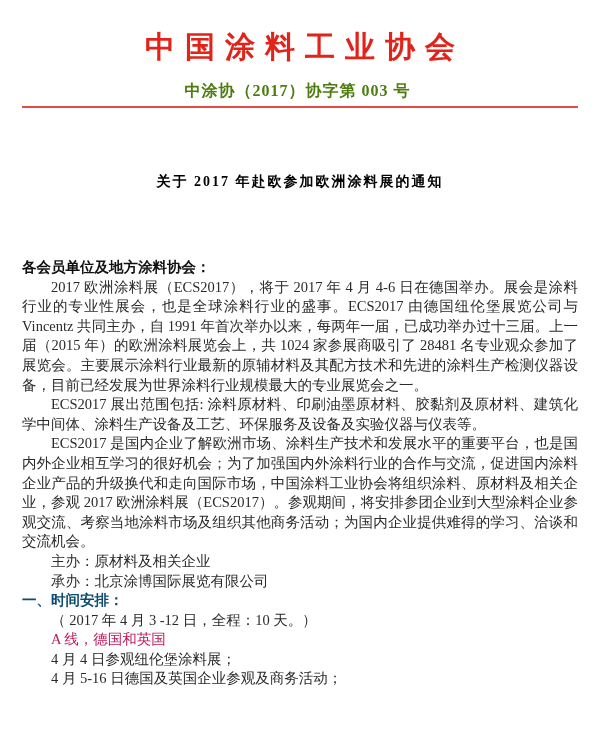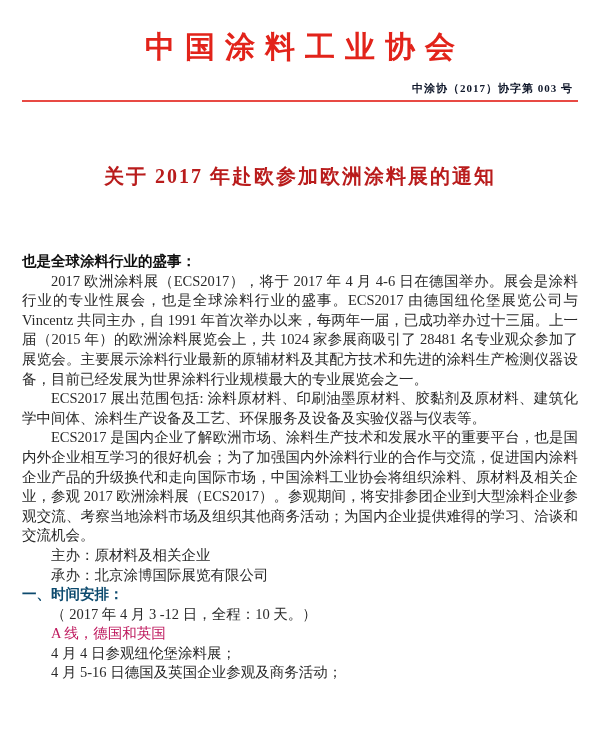--- a/index.html
+++ b/index.html
@@ -22,37 +22,37 @@
     font-size:30px;
     font-weight:700;
     line-height:46px;
     letter-spacing:10px;
     text-indent:10px;
     white-space:nowrap;
   }
   .doc-number{
     margin-top:11px;
     padding-right:5px;
-    text-align:right;
+    text-align:center;
     font-weight:700;
-    font-size:11px;
-    color:#0f172a;
+    font-size:16px;
+    color:#4d7c0f;
     letter-spacing:1px;
   }
   .red-rule{
     margin-top:4px;
     height:2px;
     background:#e84a44;
   }
   .notice-title{
     margin:62px 0 0 0;
     text-align:center;
-    font-size:20px;
+    font-size:14px;
     font-weight:700;
-    color:#b91c1c;
+    color:#000000;
     letter-spacing:2px;
     line-height:24px;
   }
   .doc-body{
     margin-top:64px;
     font-size:14.5px;
     line-height:19.6px;
     text-align:justify;
     color:#2a2a2a;
   }
@@ -72,21 +72,21 @@
   <div class="org-title">中国涂料工业协会</div>
 
   <div class="doc-number">中涂协（2017）协字第 003 号</div>
 
   <div class="red-rule"></div>
 
   <h1 class="notice-title">关于 2017 年赴欧参加欧洲涂料展的通知</h1>
 
   <div class="doc-body">
 
-    <p class="salutation">也是全球涂料行业的盛事：</p>
+    <p class="salutation">各会员单位及地方涂料协会：</p>
 
     <p class="indent">2017 欧洲涂料展（ECS2017），将于 2017 年 4 月 4-6 日在德国举办。展会是涂料行业的专业性展会，也是全球涂料行业的盛事。ECS2017 由德国纽伦堡展览公司与 Vincentz 共同主办，自 1991 年首次举办以来，每两年一届，已成功举办过十三届。上一届（2015 年）的欧洲涂料展览会上，共 1024 家参展商吸引了 28481 名专业观众参加了展览会。主要展示涂料行业最新的原辅材料及其配方技术和先进的涂料生产检测仪器设备，目前已经发展为世界涂料行业规模最大的专业展览会之一。</p>
 
     <p class="indent pb">ECS2017 展出范围包括: 涂料原材料、印刷油墨原材料、胶黏剂及原材料、建筑化学中间体、涂料生产设备及工艺、环保服务及设备及实验仪器与仪表等。</p>
 
     <p class="indent pb">ECS2017 是国内企业了解欧洲市场、涂料生产技术和发展水平的重要平台，也是国内外企业相互学习的很好机会；为了加强国内外涂料行业的合作与交流，促进国内涂料企业产品的升级换代和走向国际市场，中国涂料工业协会将组织涂料、原材料及相关企业，参观 2017 欧洲涂料展（ECS2017）。参观期间，将安排参团企业到大型涂料企业参观交流、考察当地涂料市场及组织其他商务活动；为国内企业提供难得的学习、洽谈和交流机会。</p>
 
 
     <p class="indent">主办：原材料及相关企业</p>
 

